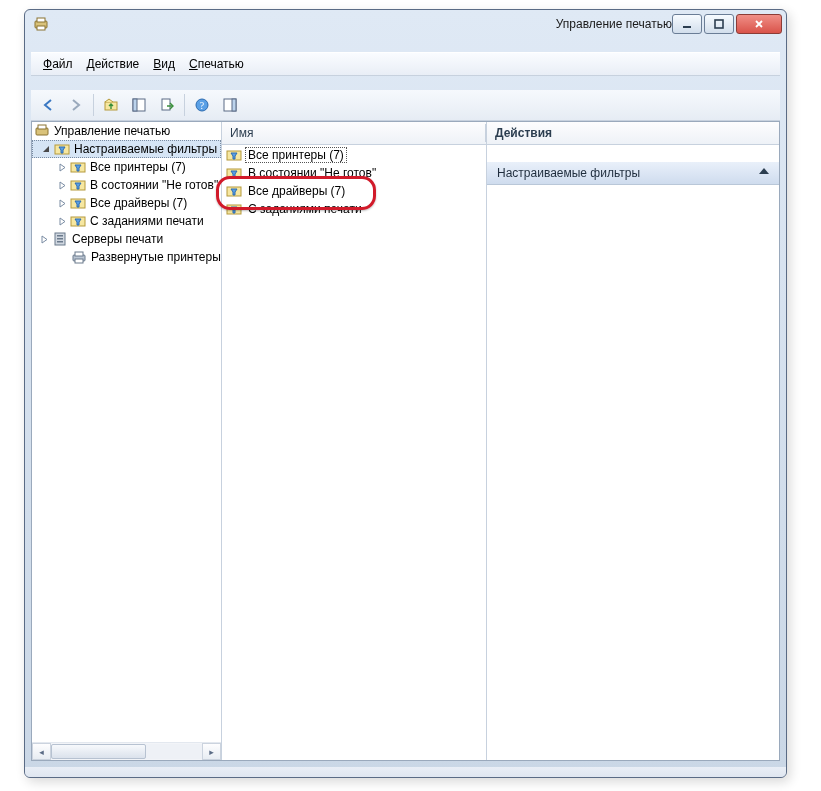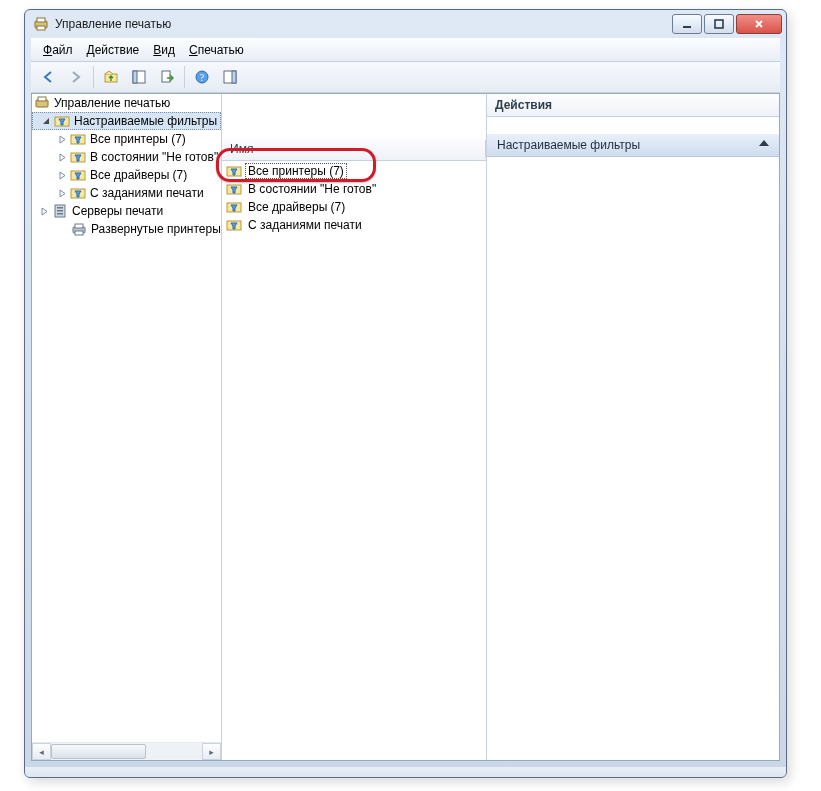--- a/index.html
+++ b/index.html
@@ -1,38 +1,38 @@
 <!DOCTYPE html>
 <html><head>
 <meta charset="utf-8">
 <style>
   html,body{margin:0;padding:0;font-family:"Segoe UI",Tahoma,sans-serif;font-size:12px;background:#fff;}
   .canvas{width:821px;height:791px;position:relative;background:#fff;}
   .shadow{position:absolute;left:27px;top:13px;width:763px;height:769px;background:#000;opacity:.15;filter:blur(6px);border-radius:6px;}
   .window{position:absolute;left:24px;top:9px;width:761px;height:767px;border:1px solid #5a6b85;border-radius:6px;overflow:hidden;
-    background:#cfdce9;background:linear-gradient(#dfe9f5,#cad7e6);display:flex;flex-direction:column;}
+    background:#cfdce9;background:linear-gradient(#dfe9f5,#cad7e6);display:flex;flex-direction:column;text-align:right;}
   .titlebar{height:28px;display:flex;align-items:center;padding:0 2px 0 8px;}
   .titlebar .appicon{width:16px;height:16px;margin-right:6px;}
   .titlebar .title{color:#1a1a1a;flex:1;white-space:nowrap;overflow:hidden;}
   .winbtns{display:flex;gap:2px;margin-right:2px;}
   .winbtn{width:28px;height:18px;border:1px solid #6a7d96;border-radius:3px;background:linear-gradient(#f7fbff,#d2deec);display:flex;align-items:center;justify-content:center;}
   .winbtn.close{width:44px;background:linear-gradient(#f08f87,#d9534a);border-color:#8b3c36;color:#fff;}
   .winbtn svg{display:block;}
-  .menubar{height:22px;background:linear-gradient(#fafcff,#e9eef6);border-top:1px solid #fff;border-bottom:1px solid #c7d1de;display:flex;align-items:center;padding:0 6px;gap:2px;margin:0 6px;}
+  .menubar{height:22px;background:linear-gradient(#fafcff,#e9eef6);border-top:1px solid #fff;border-bottom:1px solid #c7d1de;display:flex;align-items:center;padding:0 6px;gap:2px;margin:14px 6px;}
   .menuitem{padding:2px 6px;border-radius:2px;cursor:default;}
   .menuitem u{text-decoration:underline;}
   .toolbar{height:30px;background:linear-gradient(#f6f9fd,#e6ecf4);border-bottom:1px solid #c7d1de;display:flex;align-items:center;padding:0 4px;gap:2px;margin:0 6px;}
   .tbtn{width:24px;height:24px;border:1px solid transparent;border-radius:3px;display:flex;align-items:center;justify-content:center;}
   .tsep{width:1px;height:22px;background:#c7d1de;margin:0 2px;}
   .client{flex:1;margin:0 6px 6px 6px;background:#fff;border:1px solid #9aa9bc;display:flex;min-height:0;}
   .pane{display:flex;flex-direction:column;min-height:0;}
   .pane.tree{width:189px;border-right:1px solid #c7d1de;}
   .pane.list{flex:1;border-right:1px solid #c7d1de;position:relative;}
   .pane.actions{width:292px;gap:16px;}
-  .colhdr{height:22px;background:linear-gradient(#fdfdfe,#eef2f7);border-bottom:1px solid #c7d1de;display:flex;align-items:center;padding:0 8px;color:#2c3e50;position:relative;margin-top:44px;}
+  .colhdr{height:22px;background:linear-gradient(#fdfdfe,#eef2f7);border-bottom:1px solid #c7d1de;display:flex;align-items:center;padding:0 8px;color:#2c3e50;position:relative;}
   .colhdr.right-divider::after{content:"";position:absolute;right:0;top:2px;bottom:2px;width:1px;background:#c7d1de;}
   .treebody{flex:1;overflow:hidden;position:relative;}
   .treerow{display:flex;align-items:center;height:18px;white-space:nowrap;}
   .tw{width:16px;height:16px;display:flex;align-items:center;justify-content:center;color:#5a6b85;}
   .ticon{width:16px;height:16px;margin-right:4px;flex:0 0 16px;display:flex;align-items:center;justify-content:center;}
   .treerow.selected{background:#d6e5f5;outline:1px dotted #7a8ca3;outline-offset:-1px;}
   .hscroll{height:17px;border-top:1px solid #e3e8ef;background:#f2f4f8;display:flex;align-items:center;}
   .hscroll .arrow{width:17px;height:15px;border:1px solid #cbd3de;background:linear-gradient(#fdfdfe,#e8edf3);display:flex;align-items:center;justify-content:center;color:#5a6b85;font-size:9px;}
   .hscroll .track{flex:1;height:15px;background:#eef1f6;position:relative;}
   .hscroll .thumb{position:absolute;left:0;top:0;height:15px;width:95px;background:linear-gradient(#f7f9fc,#dbe2ec);border:1px solid #b7c2d1;border-radius:2px;box-sizing:border-box;}

